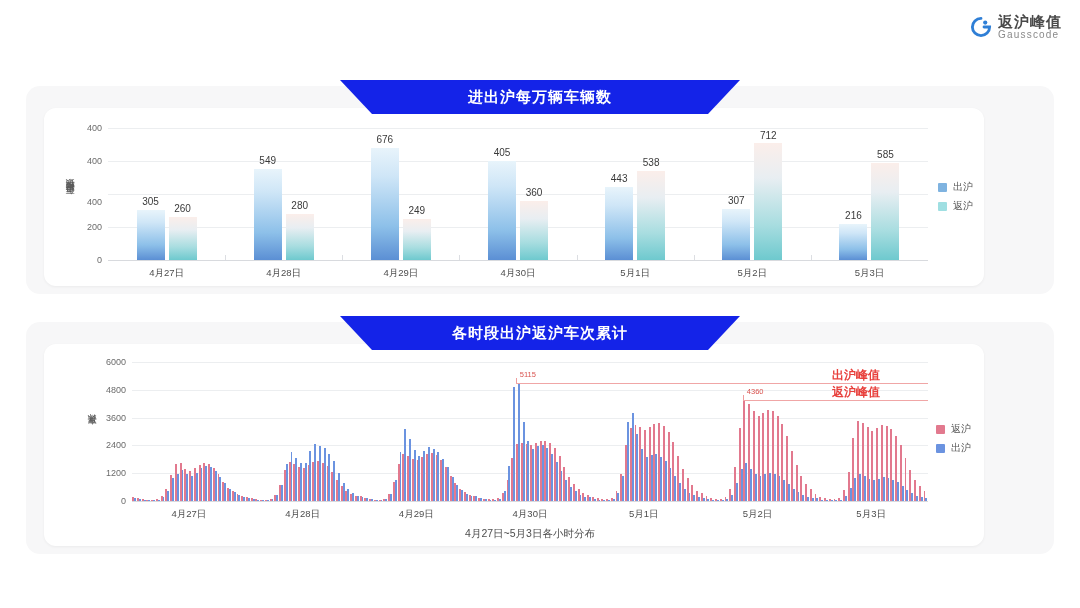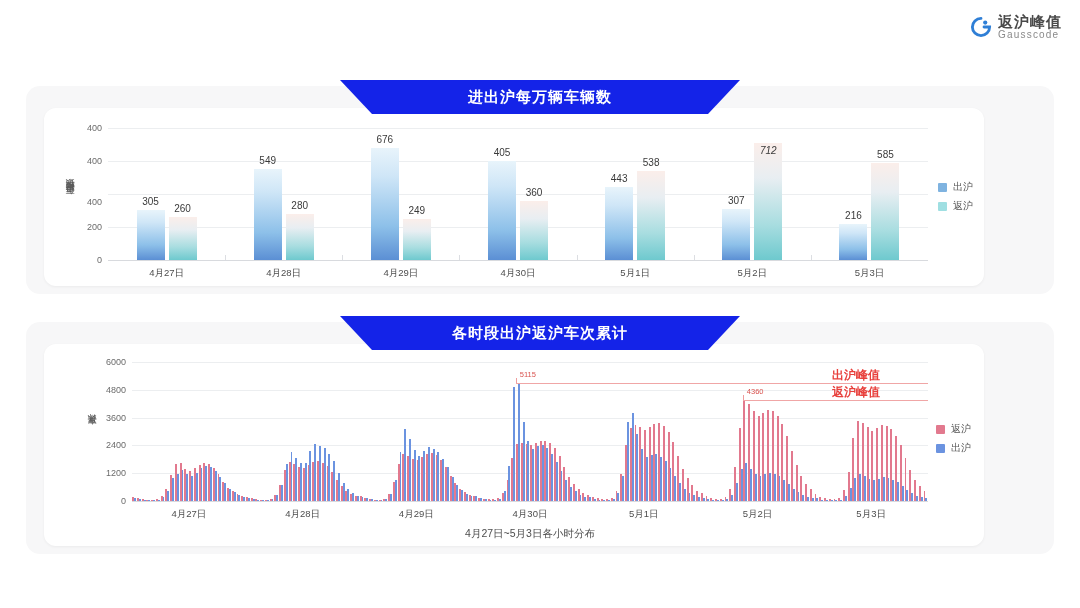--- a/index.html
+++ b/index.html
@@ -153,21 +153,21 @@
     <div class="xtickmark" style="left: 468.571px; top: 127px; height: 5px;"></div>
     <div class="bar out" style="left: 497.143px; width: 28px; height: 73.095px;"></div>
     <div class="barval" style="left: 511.143px; top: 44.905px; text-align: right;">443</div>
     <div class="bar ret" style="left: 529.143px; width: 28px; height: 88.77px;"></div>
     <div class="barval" style="left: 543.143px; top: 29.23px;">538</div>
     <div class="xtick" style="left: 527.143px; top: 139px;">5月1日</div>
     <div class="xtickmark" style="left: 585.714px; top: 127px; height: 5px;"></div>
     <div class="bar out" style="left: 614.286px; width: 28px; height: 50.655px;"></div>
     <div class="barval" style="left: 628.286px; top: 67.345px;">307</div>
     <div class="bar ret" style="left: 646.286px; width: 28px; height: 117.48px;"></div>
-    <div class="barval" style="left: 660.286px; top: 17px; font-style: italic;">712</div>
+    <div class="barval" style="left: 660.286px; top: 2px;">712</div>
     <div class="xtick" style="left: 644.286px; top: 139px;">5月2日</div>
     <div class="xtickmark" style="left: 702.857px; top: 127px; height: 5px;"></div>
     <div class="bar out" style="left: 731.429px; width: 28px; height: 35.64px;"></div>
     <div class="barval" style="left: 745.429px; top: 82.36px;">216</div>
     <div class="bar ret" style="left: 763.429px; width: 28px; height: 96.525px;"></div>
     <div class="barval" style="left: 777.429px; top: 21.475px;">585</div>
     <div class="xtick" style="left: 761.429px; top: 139px;">5月3日</div>
   </div>
 <div class="legend" id="legend-1">
     <div class="legend-row">

